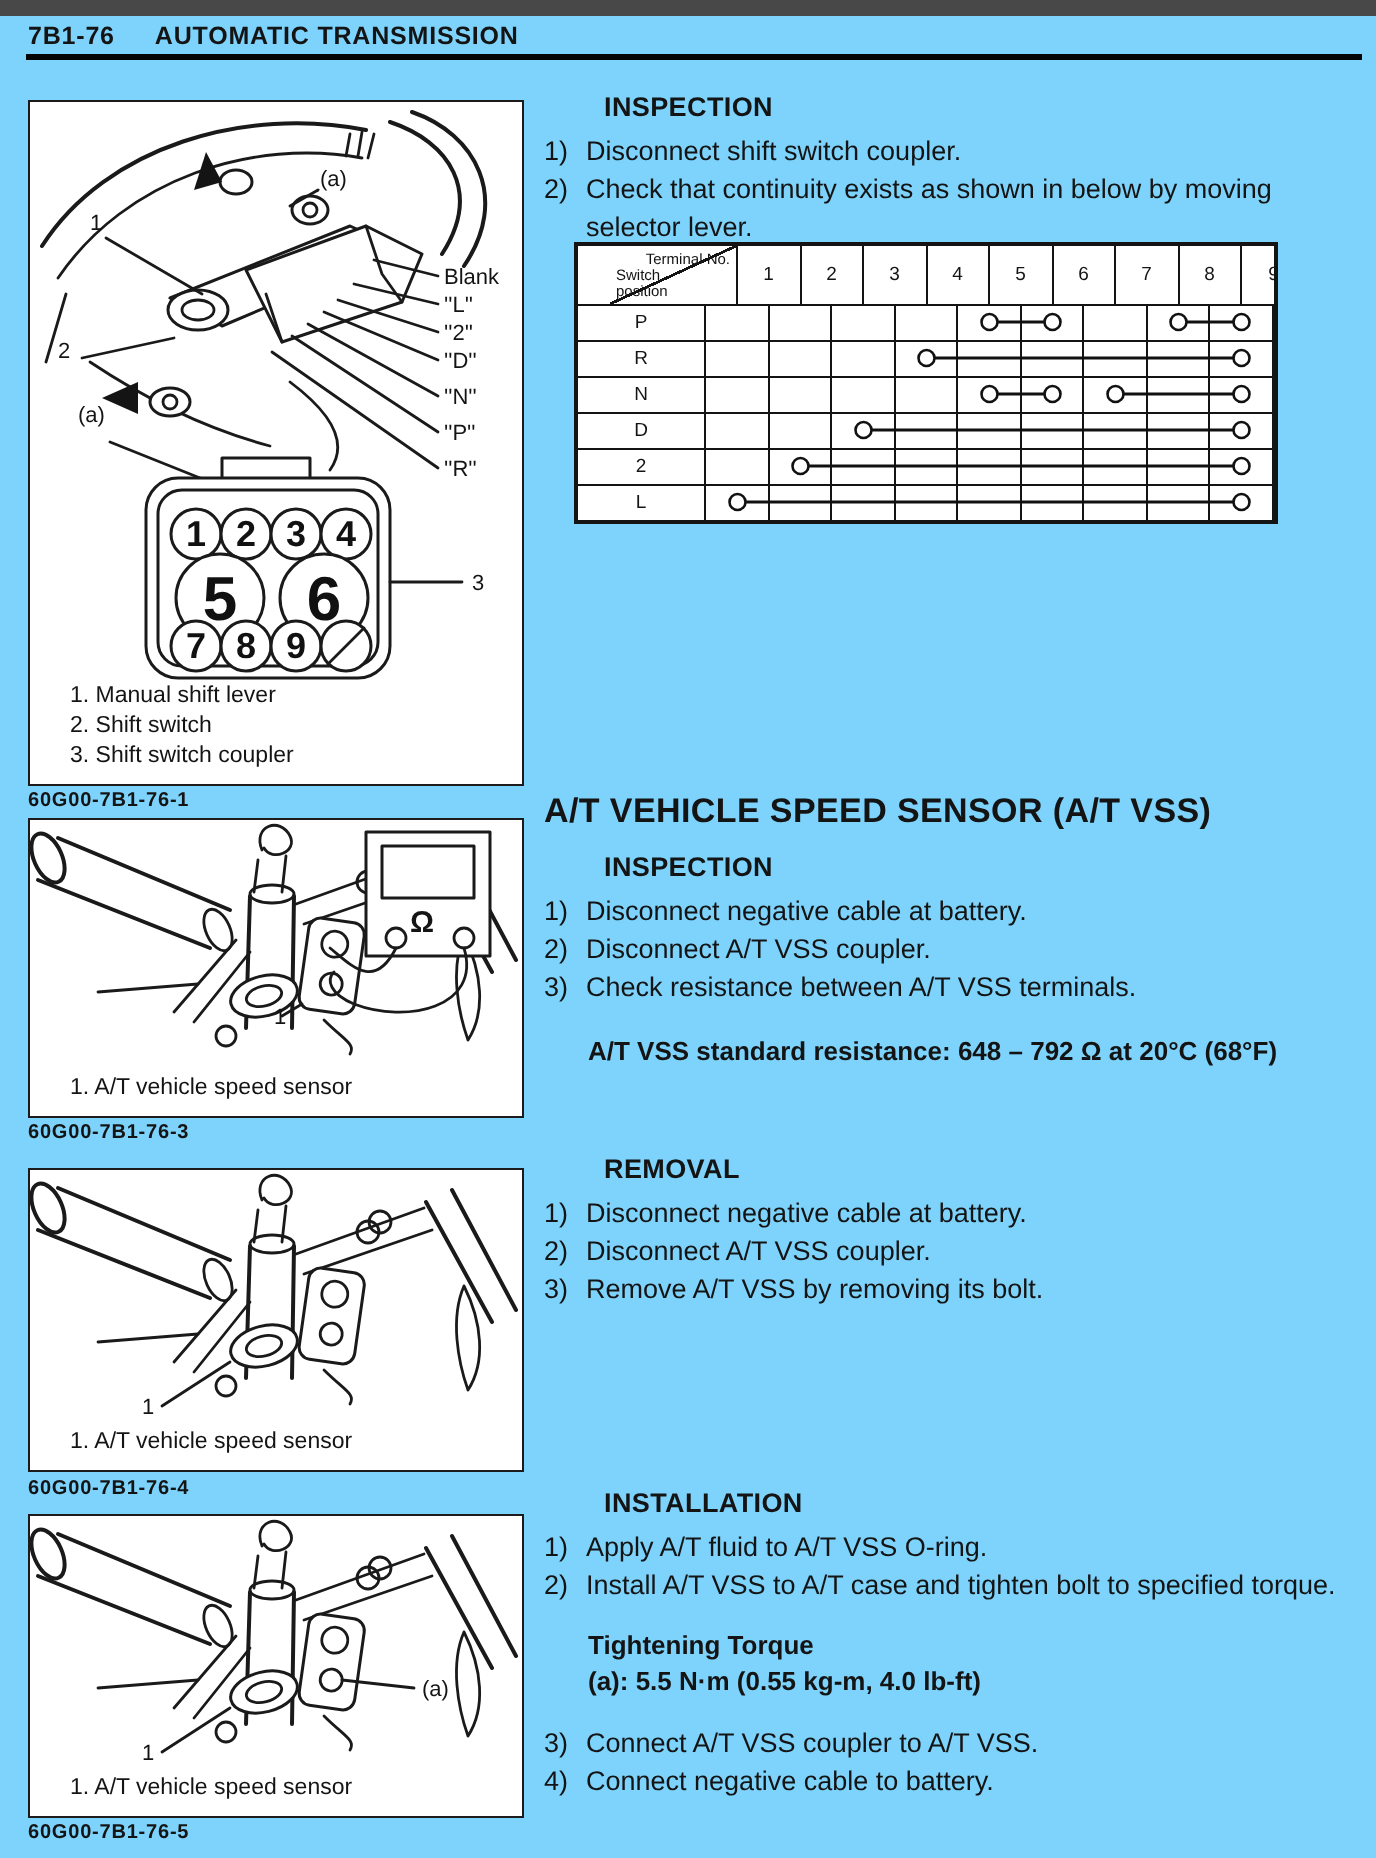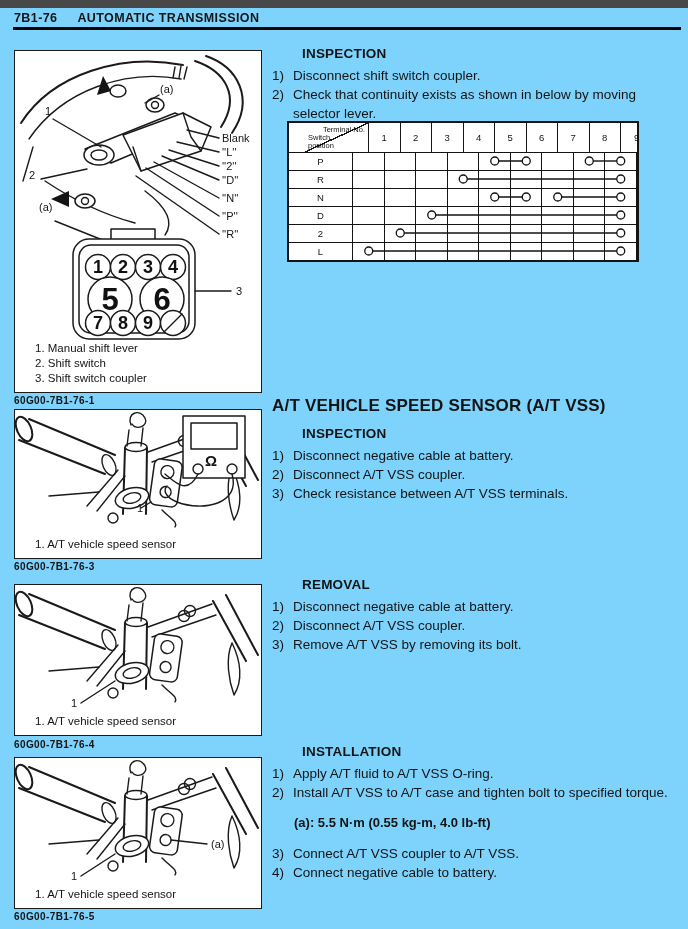--- a/index.html
+++ b/index.html
@@ -384,20 +384,21 @@
         <div class="step">
           <span class="n">2)</span>
           <span class="t">Disconnect A/T VSS coupler.</span>
         </div>
 
         <div class="step">
           <span class="n">3)</span>
           <span class="t">Check resistance between A/T VSS terminals.</span>
         </div>
       </div>
+    <div class="spec">A/T VSS standard resistance: 648 – 792 Ω at 20°C (68°F)</div>
   </div>
 
   <div class="sec" id="removal">
     <h3>REMOVAL</h3>
     <div>
 
         <div class="step">
           <span class="n">1)</span>
           <span class="t">Disconnect negative cable at battery.</span>
         </div>
@@ -422,20 +423,21 @@
           <span class="n">1)</span>
           <span class="t">Apply A/T fluid to A/T VSS O-ring.</span>
         </div>
 
         <div class="step">
           <span class="n">2)</span>
           <span class="t">Install A/T VSS to A/T case and tighten bolt to specified torque.</span>
         </div>
       </div>
     <div class="torque">
+      <div>Tightening Torque</div>
       <div>(a): 5.5 N·m (0.55 kg-m, 4.0 lb-ft)</div>
     </div>
     <div>
 
         <div class="step">
           <span class="n">3)</span>
           <span class="t">Connect A/T VSS coupler to A/T VSS.</span>
         </div>
 
         <div class="step">

